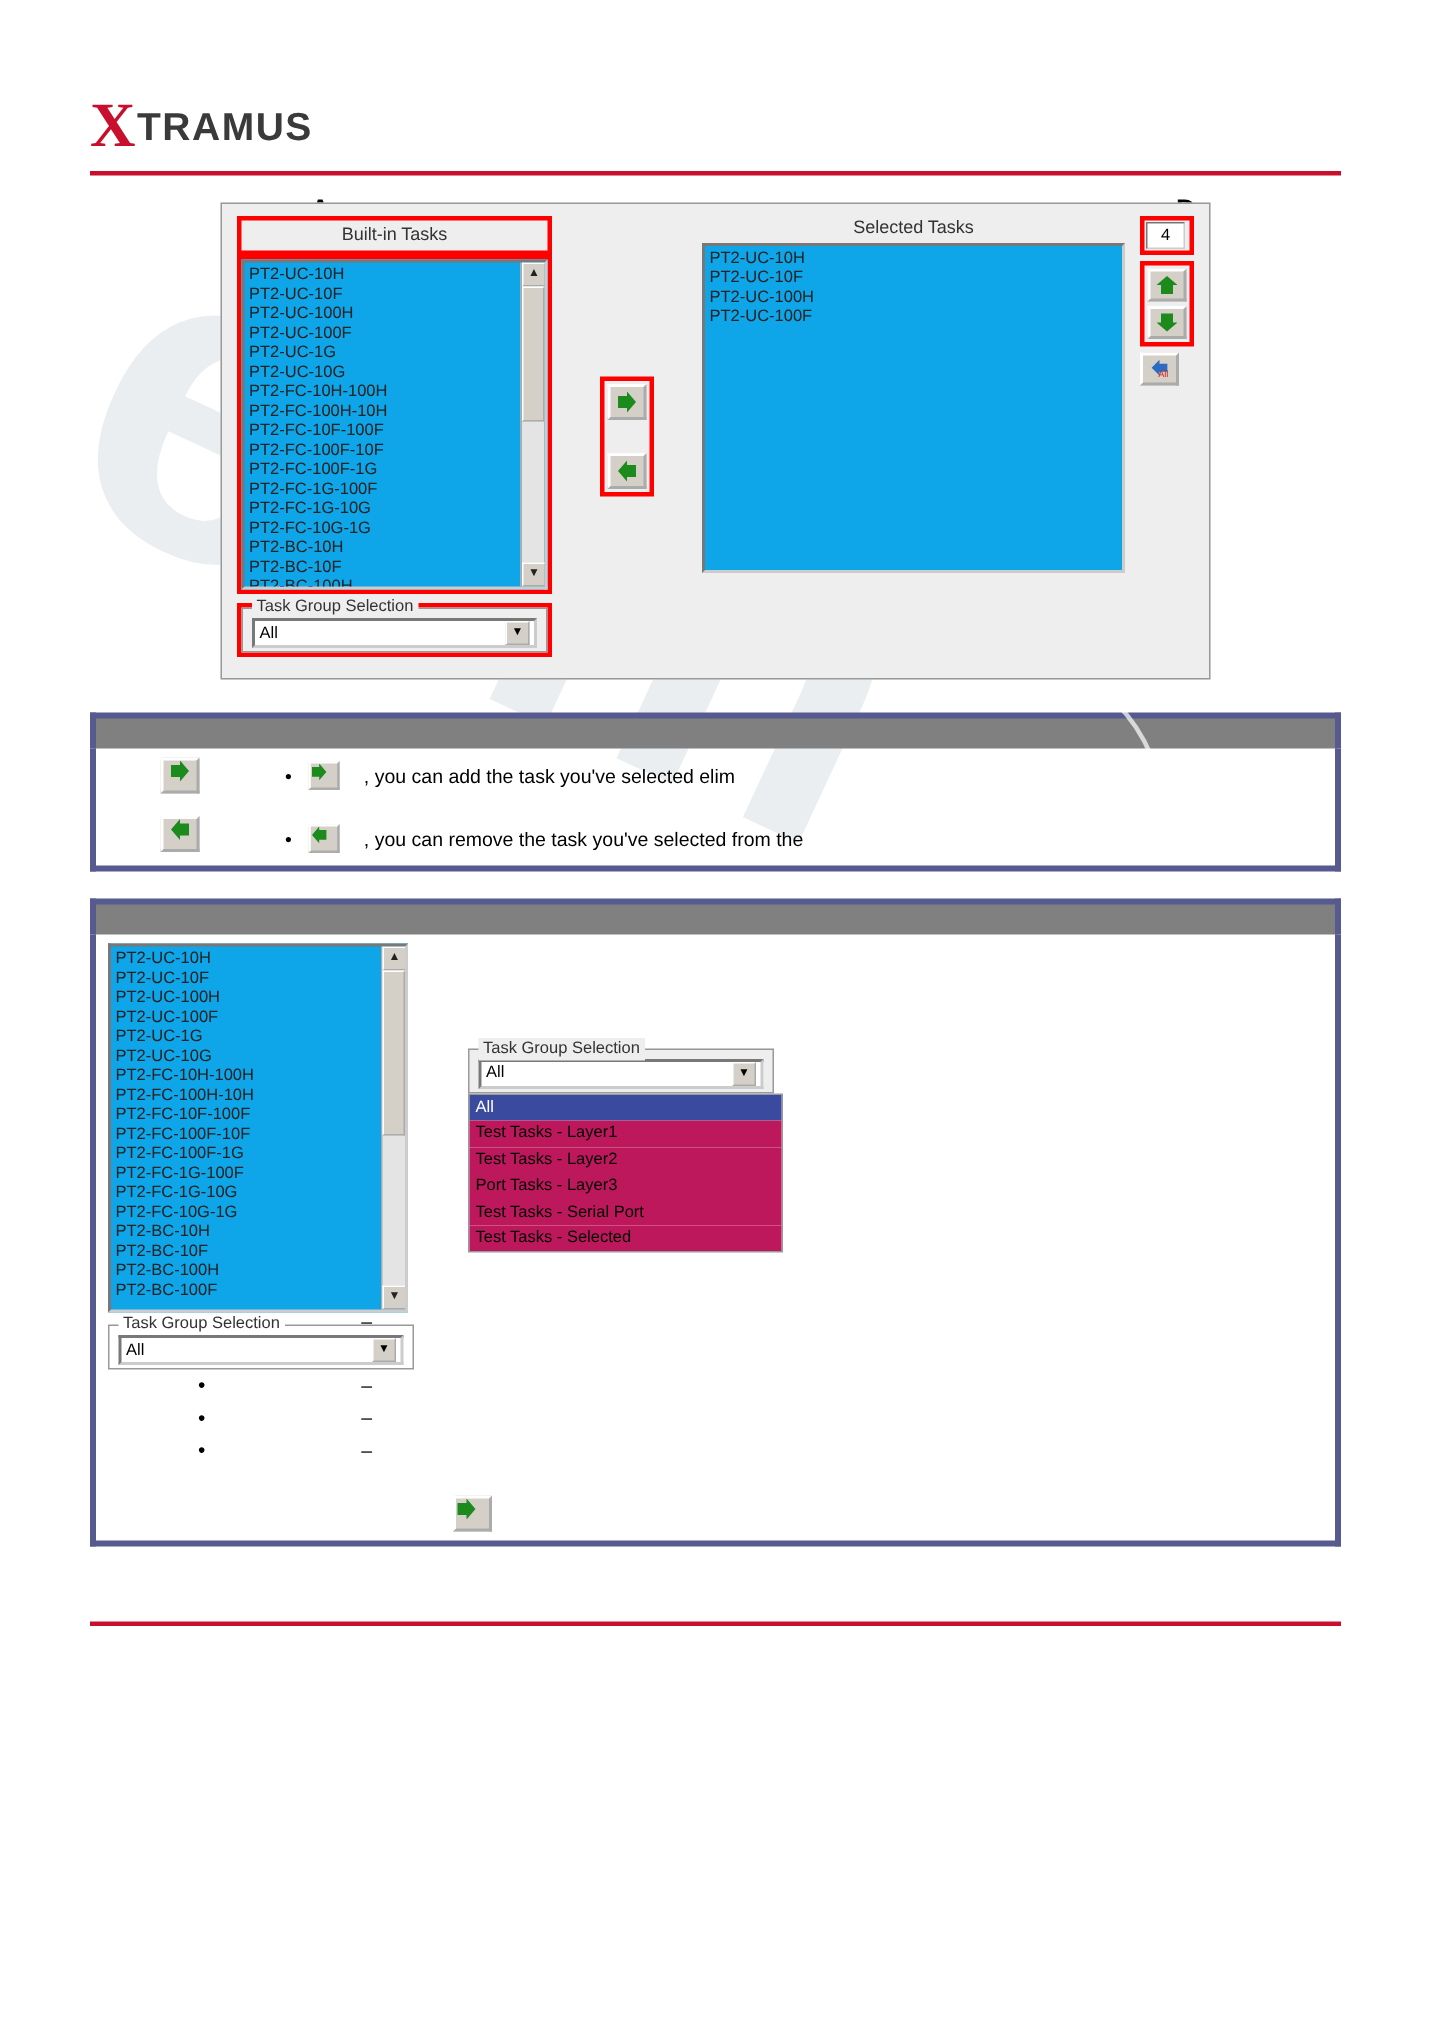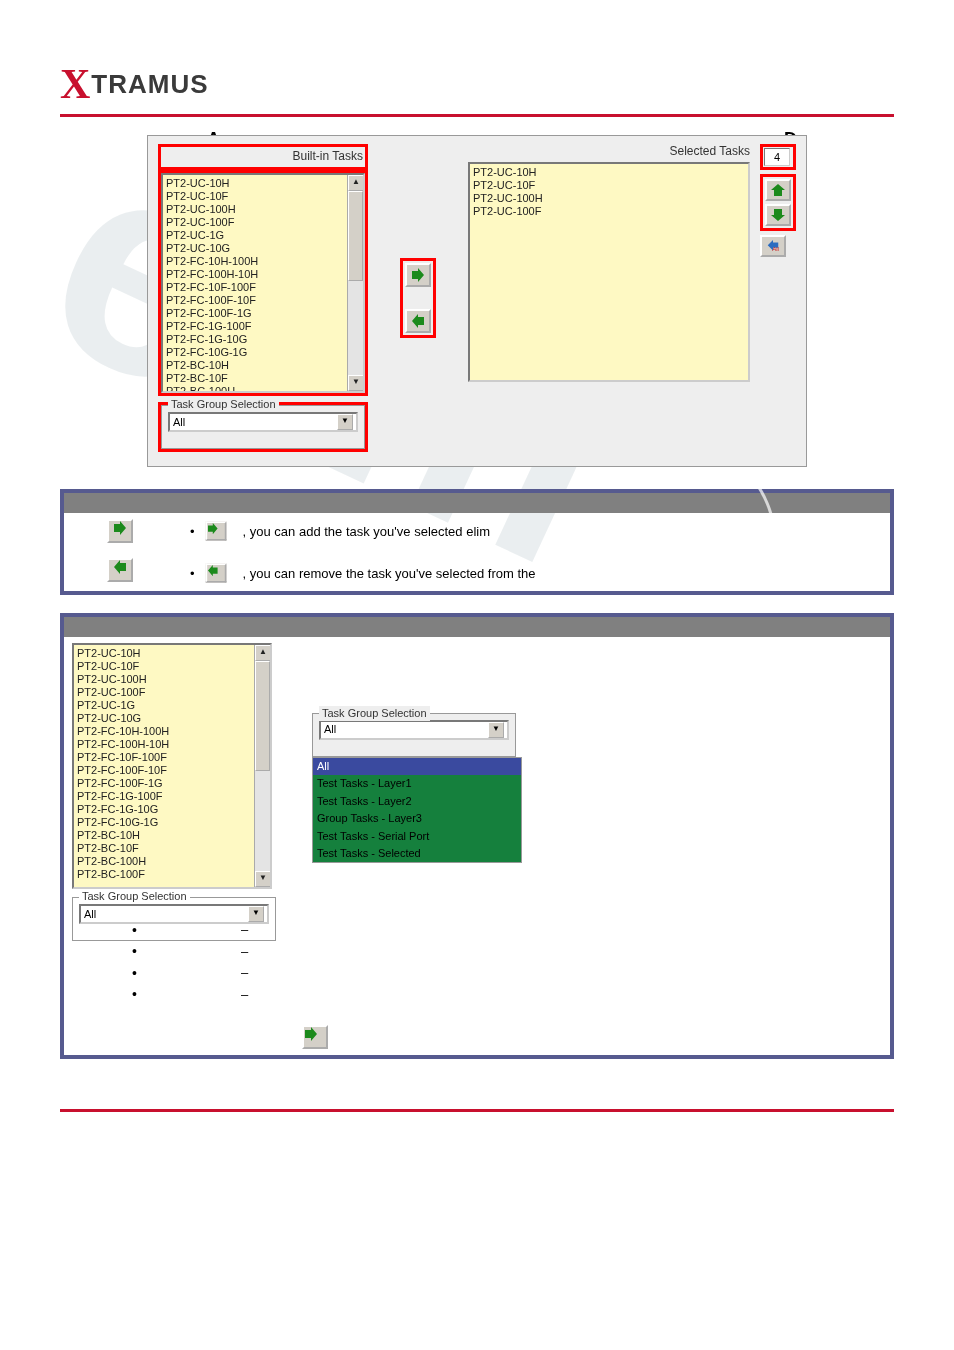--- a/index.html
+++ b/index.html
@@ -13,44 +13,44 @@
 
   .watermark { position:absolute; top:180px; left:50px; font-size:300px; font-weight:600; color:#cfd8dc; opacity:0.42; transform: rotate(25deg); pointer-events:none; z-index:0; letter-spacing:-10px; white-space:nowrap; font-family: Arial, sans-serif; }
 
   .content { position: relative; z-index: 1; }
 
   
   .figure1 { position: relative; width: 660px; margin: 0 auto 22px auto; }
   .panelbg { background:#eeeeee; border:1px solid #999; padding:8px 10px 14px 10px; position:relative; }
   .cols { display:flex; gap:30px; }
   .col { flex:1; }
-  .grp-title { text-align:right; font-size:12px; color:#333; margin-bottom:4px; }
+  .grp-title { text-align:center; font-size:12px; color:#333; margin-bottom:4px; }
   .redbox { border:3px solid #ff0000; }
-  .listbox { height:220px; background:#fef9c3; border:2px inset #ccc; font-size:11px; color:#222; padding:2px 3px; overflow:hidden; position:relative; }
+  .listbox { height:220px; background:#0ea5e9; border:2px inset #ccc; font-size:11px; color:#222; padding:2px 3px; overflow:hidden; position:relative; }
   .listbox .item { white-space:nowrap; line-height:13px; }
   .scrolltrack { position:absolute; right:0; top:0; bottom:0; width:16px; background:#e4e4e4; border-left:1px solid #aaa; }
   .scrollbtn { width:16px; height:16px; background:#d4d0c8; border:1px outset #fff; font-size:8px; text-align:center; line-height:12px; position:absolute; }
   .scrollbtn.top { top:0; }
   .scrollbtn.bot { bottom:0; }
   .scrollthumb { position:absolute; left:0; top:16px; right:0; height:90px; background:#d4d0c8; border:1px outset #fff; }
 
   .midbtns { display:flex; flex-direction:column; gap:24px; justify-content:center; }
   .arrowbtn { width:26px; height:24px; background:#d4d0c8; border:2px outset #fff; display:flex; align-items:center; justify-content:center; }
   .arrowbtn svg { width:14px; height:14px; }
   .mid-red { border:3px solid #ff0000; padding:2px; display:flex; flex-direction:column; gap:22px; }
 
   .rightcol .listbox { height:220px; }
   .rightstack { display:flex; flex-direction:column; gap:4px; margin-left:6px; }
   .countbox { width:26px; height:18px; background:#fff; border:1px inset #ccc; font-size:11px; text-align:center; line-height:16px; }
   .smbtn { width:26px; height:22px; background:#d4d0c8; border:2px outset #fff; display:flex; align-items:center; justify-content:center; }
   .smbtn svg { width:14px; height:14px; }
   .stack-red-D { border:3px solid #ff0000; padding:1px; }
   .stack-red-E { border:3px solid #ff0000; padding:2px; display:flex; flex-direction:column; gap:3px; }
 
-  .tgs { margin-top:8px; border:1px solid #999; padding:6px 6px 16px 6px; width:204px; position:relative; }
+  .tgs { margin-top:8px; border:1px solid #999; padding:6px 6px 2px 6px; width:204px; position:relative; }
   .tgs-label { position:absolute; top:-8px; left:6px; background:#eeeeee; font-size:11px; color:#333; padding:0 3px; }
   .combo { width:100%; height:20px; background:#fff; border:2px inset #ccc; font-size:11px; padding:1px 3px; display:flex; align-items:center; justify-content:space-between; }
   .combo .cbtn { width:16px; height:16px; background:#d4d0c8; border:1px outset #fff; font-size:8px; text-align:center; line-height:12px; }
 
   .callout { position:absolute; font-weight:bold; font-size:18px; font-family:Arial; color:#000; }
   .co-line { position:absolute; background:#000; }
 
   
   .section-table { border:4px solid #565a8f; border-collapse:collapse; width:100%; margin-bottom:18px; font-size:13px; }
   .section-hdr { background:#808080; height:22px; }
@@ -59,21 +59,21 @@
   .inlinebtn { display:inline-block; vertical-align:middle; margin-right:6px; }
   .wincurve { position:absolute; top:300px; right:30px; width:120px; height:130px; border:3px solid #fff; border-left:none; border-bottom:none; border-radius:0 110px 0 0; opacity:0.7; pointer-events:none; }
 
   
   .sectB { display:flex; gap:40px; }
   .leftpane { width:200px; }
   .rightdesc { flex:1; font-size:13px; line-height:1.4; }
   .bulletrow { display:flex; align-items:center; gap:12px; margin:2px 0; }
   .bulletrow .dot { font-size:14px; }
   .comdrop { border:1px solid #999; background:#fff; font-size:11px; }
-  .comdrop .opt { padding:1px 4px; background:#15803d; }
+  .comdrop .opt { padding:1px 4px; background:#be185d; }
   .comdrop .opt.sel { background:#3a4a9f; color:#fff; }
 
   .footer-rule { height:3px; background:#c8102e; margin-top:50px; }
 </style>
 </head>
 <body>
 
 <div class="page">
   <div class="watermark">elim</div>
 
@@ -294,21 +294,21 @@
                 <span class="tgs-label">Task Group Selection</span>
                 <div class="combo">
                   <span>All</span>
                   <span class="cbtn">▼</span>
                 </div>
               </div>
               <div class="comdrop">
                 <div class="opt sel">All</div>
                 <div class="opt">Test Tasks - Layer1</div>
                 <div class="opt">Test Tasks - Layer2</div>
-                <div class="opt">Group Tasks - Layer3</div>
+                <div class="opt">Port Tasks - Layer3</div>
                 <div class="opt">Test Tasks - Serial Port</div>
                 <div class="opt">Test Tasks - Selected</div>
               </div>
             </div>
 
             <div style="margin-left:-180px; margin-top:14px;">
               <div class="bulletrow">
                       <span class="dot">•</span>
                       <span style="width:80px"></span>
                       <span>–</span>

